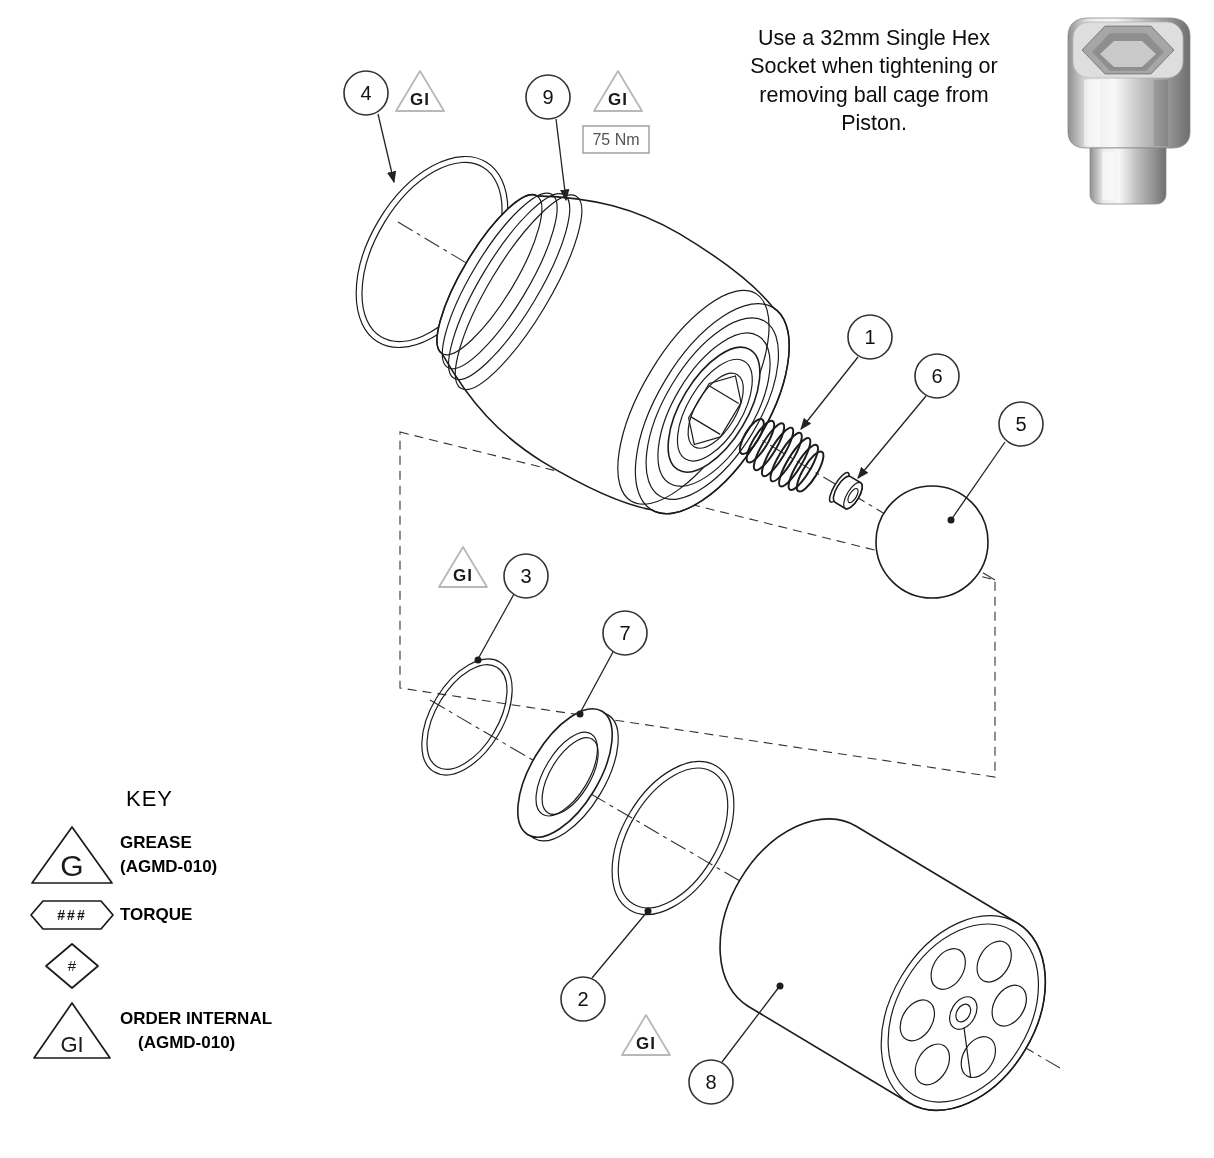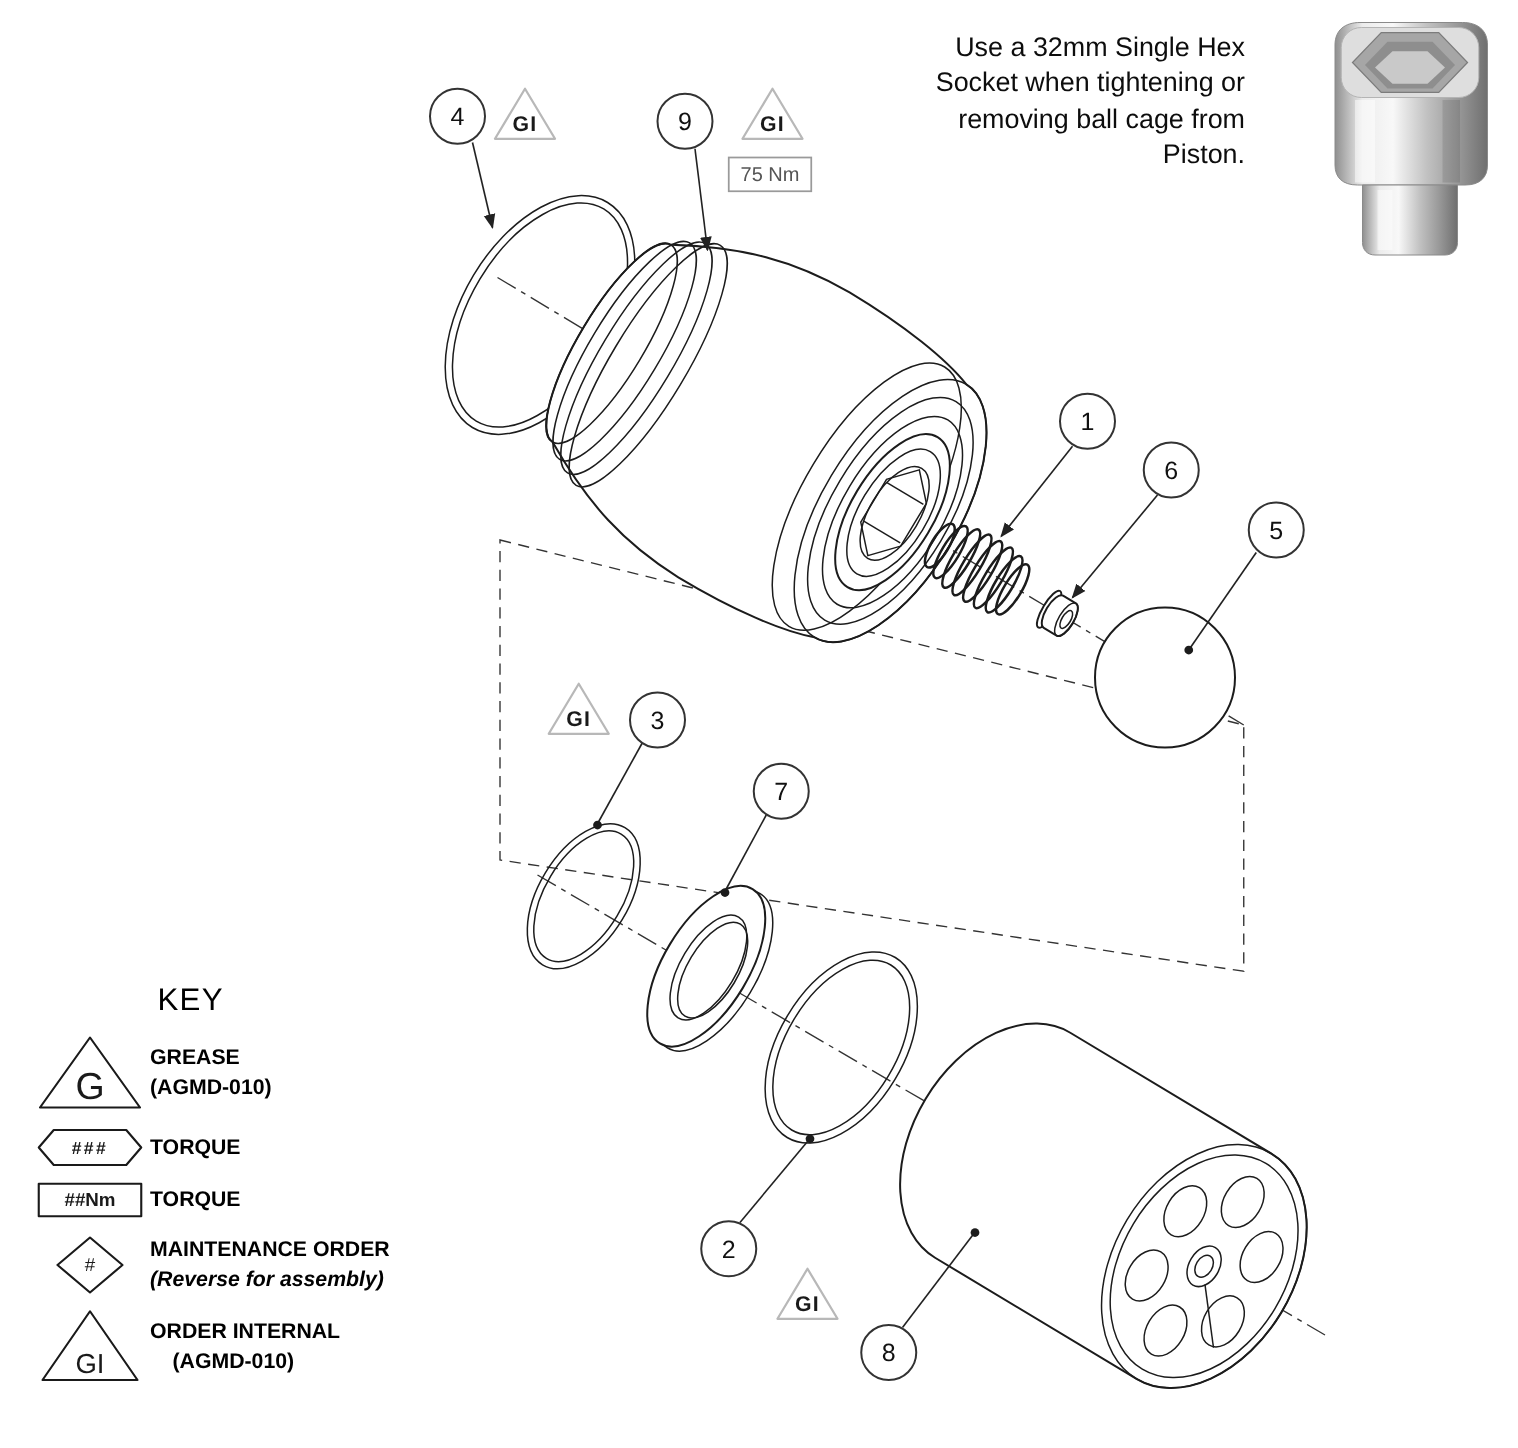--- a/index.html
+++ b/index.html
@@ -21,27 +21,27 @@
   .balloon{ fill:#ffffff; stroke:#333333; stroke-width:1.6; }
   .bnum   { font-size:20px; fill:#111111; text-anchor:middle; }
   .gi-tri { fill:#ffffff; stroke:#b8b8b8; stroke-width:1.8; stroke-linejoin:round; }
   .gi-txt { font-size:17px; font-weight:bold; fill:#1a1a1a; text-anchor:middle; letter-spacing:1px; }
   .tq-box { fill:#ffffff; stroke:#9a9a9a; stroke-width:1.4; }
   .tq-txt { font-size:16px; fill:#555555; text-anchor:middle; }
   svg text { font-family:"Liberation Sans", sans-serif; }
 
   
   .note {
-    position:absolute; left:700px; top:24px; width:296px;
-    text-align:right; font-size:21.5px; line-height:1.32; color:#0d0d0d;
+    position:absolute; left:726px; top:24px; width:296px;
+    text-align:center; font-size:21.5px; line-height:1.32; color:#0d0d0d;
   }
 
   
   .key { position:absolute; left:24px; top:786px; width:320px; color:#000; }
-  .key-title { font-size:25px; margin-left:102px; margin-bottom:12px; letter-spacing:1px; }
+  .key-title { font-size:22px; margin-left:102px; margin-bottom:12px; letter-spacing:1px; }
   .key-row { display:flex; align-items:center; }
   .key-sym { flex:0 0 96px; display:flex; justify-content:center; }
   .key-labels { font-size:17px; line-height:1.4;font-weight:bold; }
   .italic { font-style:italic; }
   .indent { margin-left:18px; }
   .ksym { stroke:#1a1a1a; stroke-width:1.7; fill:none; stroke-linejoin:round; }
   .ksym-txt { fill:#1a1a1a; text-anchor:middle; }
   .mb14 { margin-bottom:13px; } .mb12 { margin-bottom:11px; }
 </style>
 </head>
@@ -259,43 +259,28 @@
         <svg width="86" height="32">
           <polygon class="ksym" points="14,2 72,2 84,16 72,30 14,30 2,16"></polygon>
           <text class="ksym-txt" x="43" y="21" font-size="14" font-weight="bold" letter-spacing="2">###</text>
         </svg>
       </div>
       <div class="key-labels">
         <div>TORQUE</div>
       </div>
     </div>
 
-    <div class="key-row mb14">
-      <div class="key-sym">
-        <svg width="86" height="30">
-          <rect class="ksym" x="2" y="2" width="82" height="26"></rect>
-          <text class="ksym-txt" x="43" y="20" font-size="15" font-weight="bold">##Nm</text>
-        </svg>
-      </div>
-      <div class="key-labels">
-        <div>TORQUE</div>
-      </div>
-    </div>
 
     <div class="key-row mb12">
       <div class="key-sym">
         <svg width="60" height="48">
           <polygon class="ksym" points="30,2 56,24 30,46 4,24"></polygon>
           <text class="ksym-txt" x="30" y="29" font-size="15">#</text>
         </svg>
       </div>
-      <div class="key-labels">
-        <div>MAINTENANCE ORDER</div>
-        <div class="italic">(Reverse for assembly)</div>
-      </div>
     </div>
 
     <div class="key-row">
       <div class="key-sym">
         <svg width="82" height="60">
           <polygon class="ksym" points="41,2 3,57 79,57"></polygon>
           <text class="ksym-txt" x="41" y="51" font-size="22">GI</text>
         </svg>
       </div>
       <div class="key-labels">

